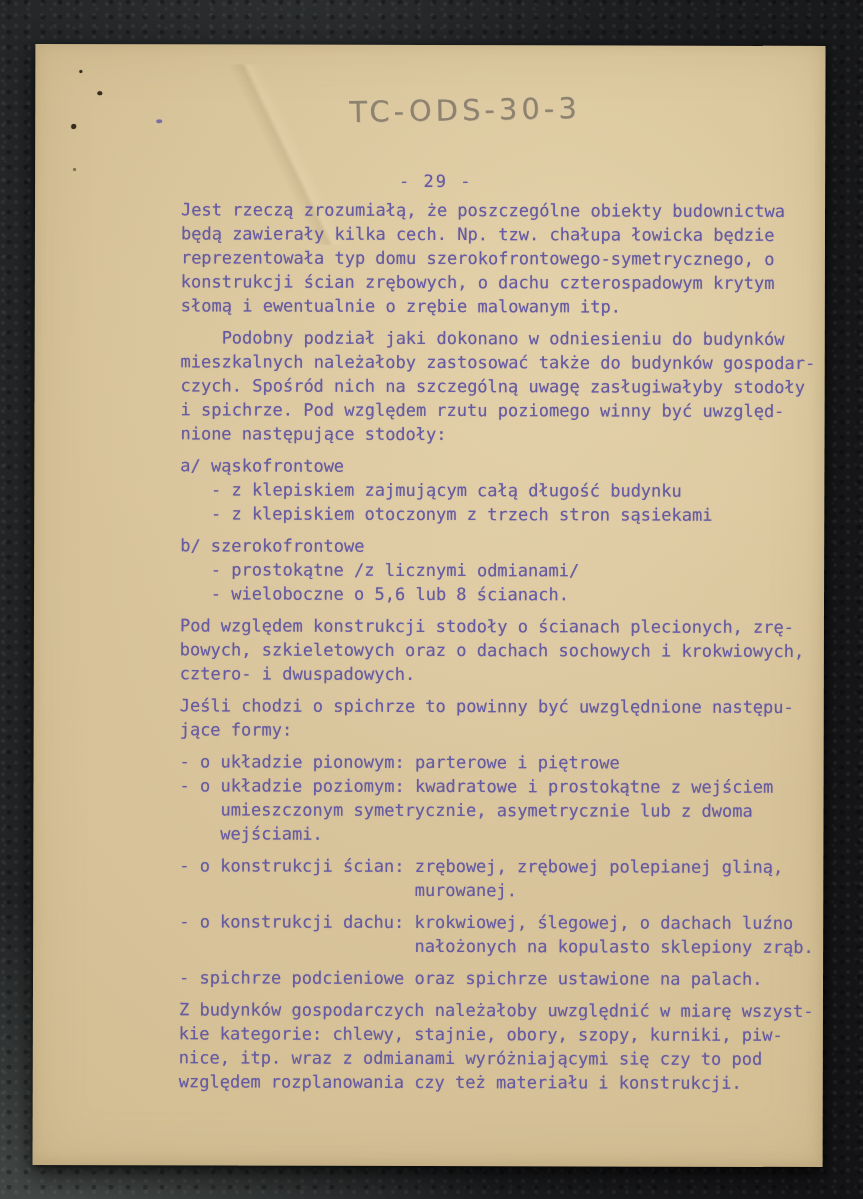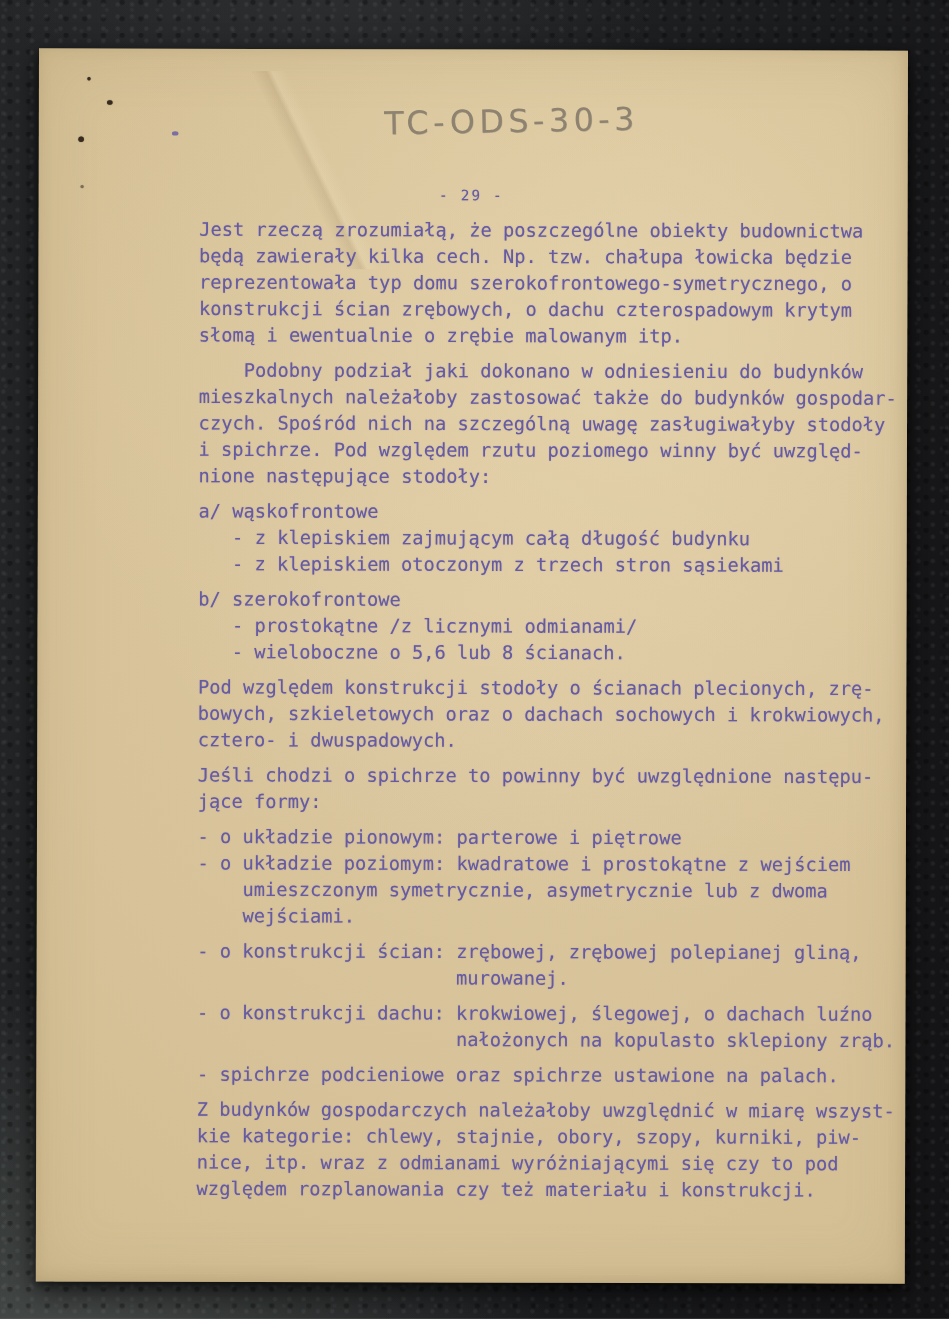--- a/index.html
+++ b/index.html
@@ -88,21 +88,21 @@
   }
   .typewriter {
     font-family: "DejaVu Sans Mono", monospace;
     color: #665ba3;
     text-shadow: 0 0 1px rgba(102,91,163,0.55);
   }
   .pagenum {
     position: absolute;
     left: 364px;
     top: 126px;
-    font-size: 13px;
+    font-size: 17px;
     letter-spacing: 2px;
   }
   .text {
     position: absolute;
     left: 146px;
     top: 153px;
     width: 650px;
   }
   .block {
     font-size: 17px;

